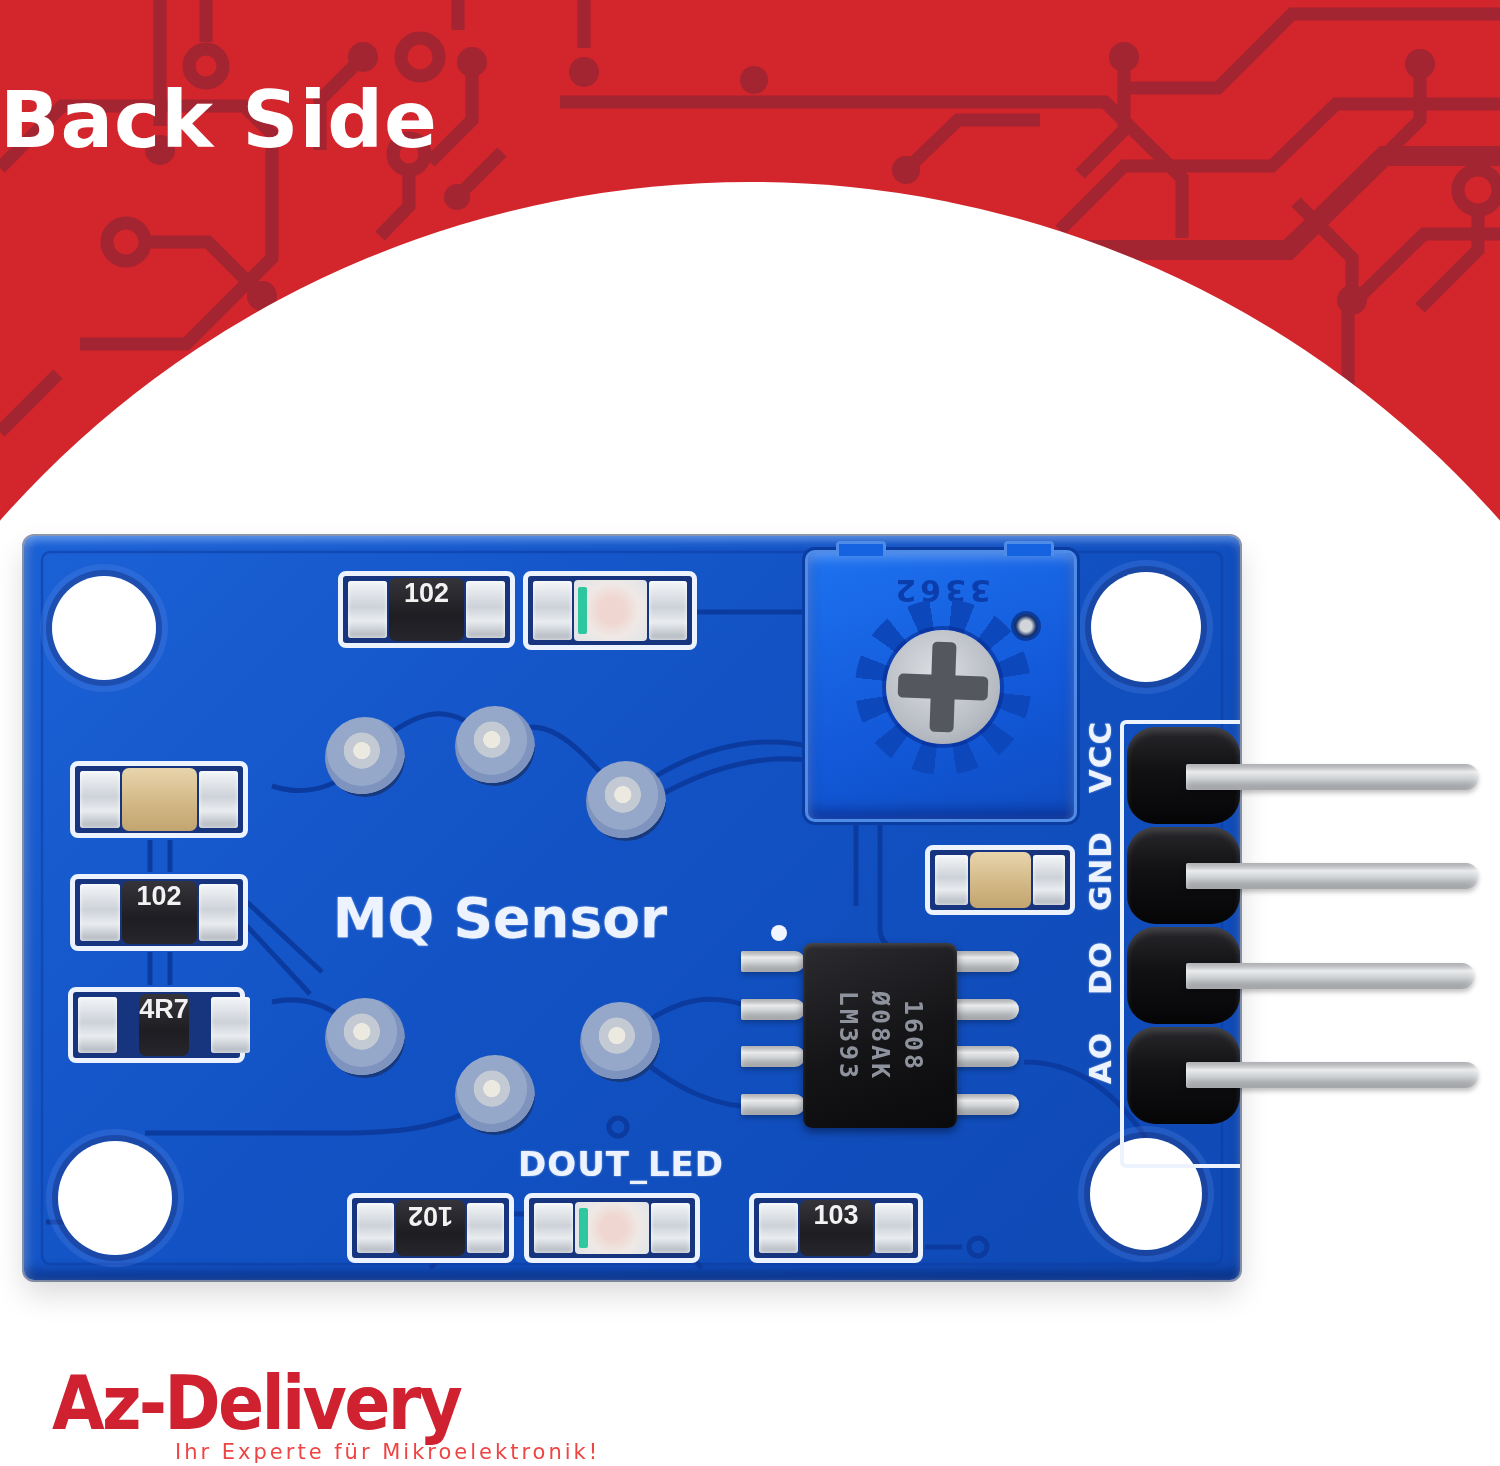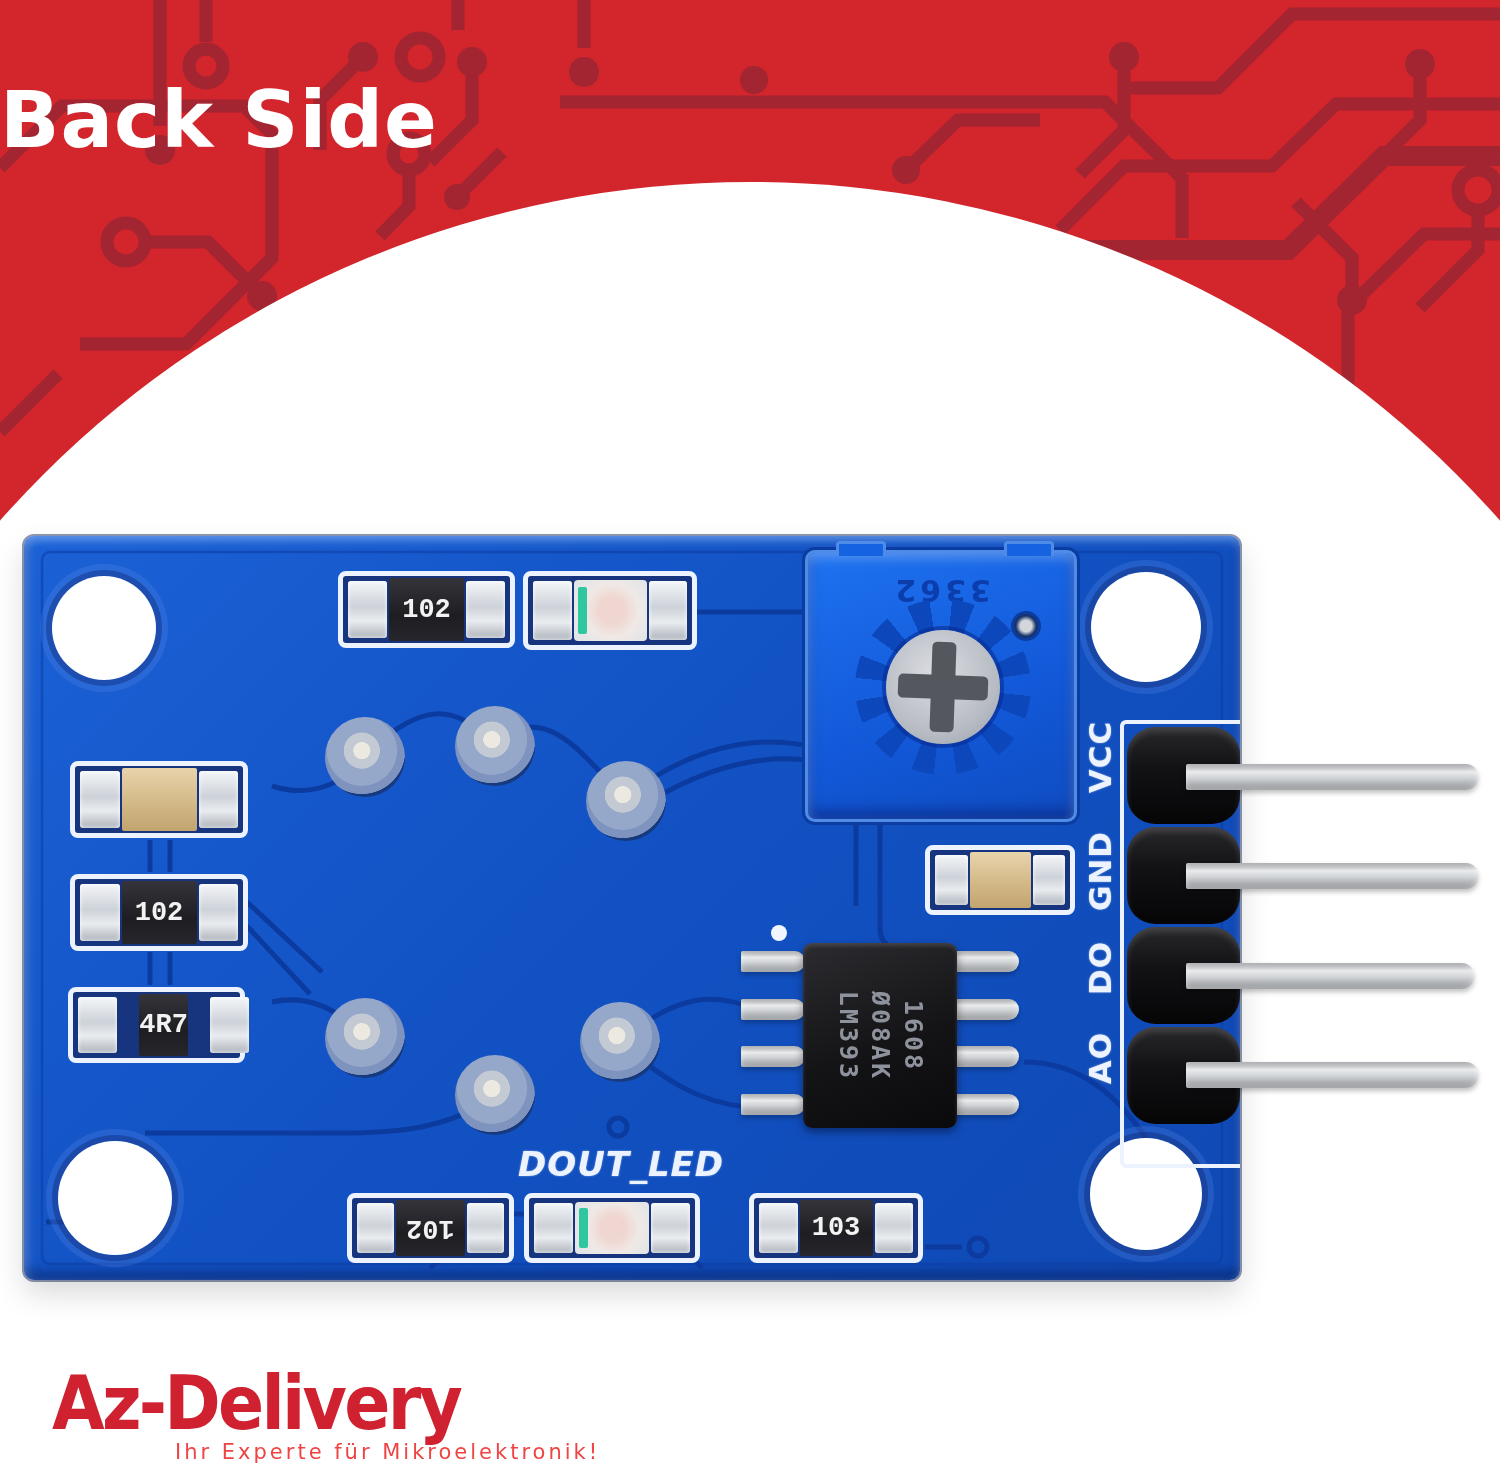--- a/index.html
+++ b/index.html
@@ -20,22 +20,22 @@
   .hole{border-radius:50%;background:radial-gradient(circle at 42% 38%,#ffffff 70%,#eef3fa 100%);
         box-shadow:0 0 0 6px rgba(8,28,100,.35),0 0 0 12px rgba(90,140,230,.25);}
   .silk{color:#ecf3fe;font-weight:bold;text-shadow:0 0 2px rgba(240,248,255,.6);}
   
   .smd{border:5px solid #ecf3fe;border-radius:8px;background:#16357e;display:flex;
        align-items:stretch;box-sizing:border-box;padding:5px;}
   .cap{flex:0 0 25%;border-radius:3px;
        background:linear-gradient(180deg,#f4f6f8 0%,#cdd2d9 45%,#e9ecef 70%,#aeb4bd 100%);
        box-shadow:inset 0 0 4px rgba(255,255,255,.9);}
   .bodyc{flex:1;margin:-3px 2px;background:linear-gradient(180deg,#34343a,#1d1d22 60%,#26262c);
-       border-radius:2px;display:flex;align-items:center;justify-content:center;
-       color:#f2f2f2;font-family:Liberation Mono, monospace;font-weight:bold;font-size:27px;}
+       border-radius:7px;display:flex;align-items:flex-start;justify-content:center;
+       color:#f2f2f2;font-family:Liberation Sans, sans-serif;font-weight:bold;font-size:27px;}
   .tan{background:linear-gradient(180deg,#e8d4ac,#d3b987 55%,#c2a46f)!important;}
   .ldome{flex:1;margin:-1px 2px;border-radius:4px;position:relative;
        background:radial-gradient(circle at 52% 50%,#f0d6d0 0 26%,#efe9e6 55%,#dfe3e8 100%);}
   .ldome::before{content:"";position:absolute;left:6%;top:12%;width:9px;height:76%;
        background:#2fc7a0;border-radius:2px;}
   .flip{transform:rotate(180deg);}
   .pad{border-radius:50%;
        background:radial-gradient(circle at 46% 42%,#ece9e0 0 13%,#c3cad4 14% 28%,#95a8ca 29% 55%,#7e94bf 56% 68%,#17397e 69% 80%,rgba(20,60,160,0) 81%);}
   .pinlabel{width:130px;height:34px;text-align:center;transform:rotate(-90deg);
        font-size:31px;letter-spacing:1px;}
@@ -186,20 +186,21 @@
     <div class="cap"></div>
   </div>
   <div class="abs smd" style="left:68px;top:987px;width:177px;height:76px;gap:20px;">
     <div class="cap"></div>
     <div class="bodyc">
         <span>4R7</span>
       </div>
     <div class="cap"></div>
   </div>
 
+  <div class="abs silk" style="left:310px;top:886px;width:380px;text-align:center;font-size:55px;">MQ Sensor</div>
 
   <div class="abs" id="pot">
     <div class="abs pottab" style="left:28px;"></div>
     <div class="abs pottab" style="left:196px;"></div>
     <div class="abs silk" style="left:0;top:20px;width:100%;text-align:center;transform:rotate(180deg);font-size:30px;letter-spacing:4px;color:#0a3aa6;text-shadow:none;opacity:.9;">3362</div>
     <div class="abs" id="gear"></div>
     <div class="abs" id="rotor">
       <div class="abs" style="left:50%;top:50%;transform:translate(-50%,-50%) rotate(2deg);width:90px;height:90px;">
         <div class="abs crossbar" style="left:0;top:33px;width:90px;height:24px;"></div>
         <div class="abs crossbar" style="left:33px;top:0;width:24px;height:90px;"></div>
@@ -239,21 +240,21 @@
   </div>
   <div class="abs pin" style="left:1186px;top:764px;width:292px;"></div>
   <div class="abs pin" style="left:1186px;top:863px;width:292px;"></div>
   <div class="abs pin" style="left:1186px;top:963px;width:288px;"></div>
   <div class="abs pin" style="left:1186px;top:1062px;width:292px;"></div>
   <div class="abs silk pinlabel" style="left:1034px;top:740px;">VCC</div>
   <div class="abs silk pinlabel" style="left:1034px;top:854px;">GND</div>
   <div class="abs silk pinlabel" style="left:1034px;top:951px;">DO</div>
   <div class="abs silk pinlabel" style="left:1034px;top:1041px;">AO</div>
 
-  <div class="abs silk" style="left:518px;top:1144px;font-size:34px;letter-spacing:1px;font-style:italic;">DOUT_LED</div>
+  <div class="abs silk" style="left:518px;top:1144px;font-size:34px;letter-spacing:1px;">DOUT_LED</div>
   <div class="abs smd" style="left:347px;top:1193px;width:167px;height:70px;">
     <div class="cap"></div>
     <div class="bodyc">
         <span class="flip">102</span>
       </div>
     <div class="cap"></div>
   </div>
   <div class="abs smd" style="left:524px;top:1193px;width:176px;height:70px;">
     <div class="cap"></div>
     <div class="ldome"></div>

